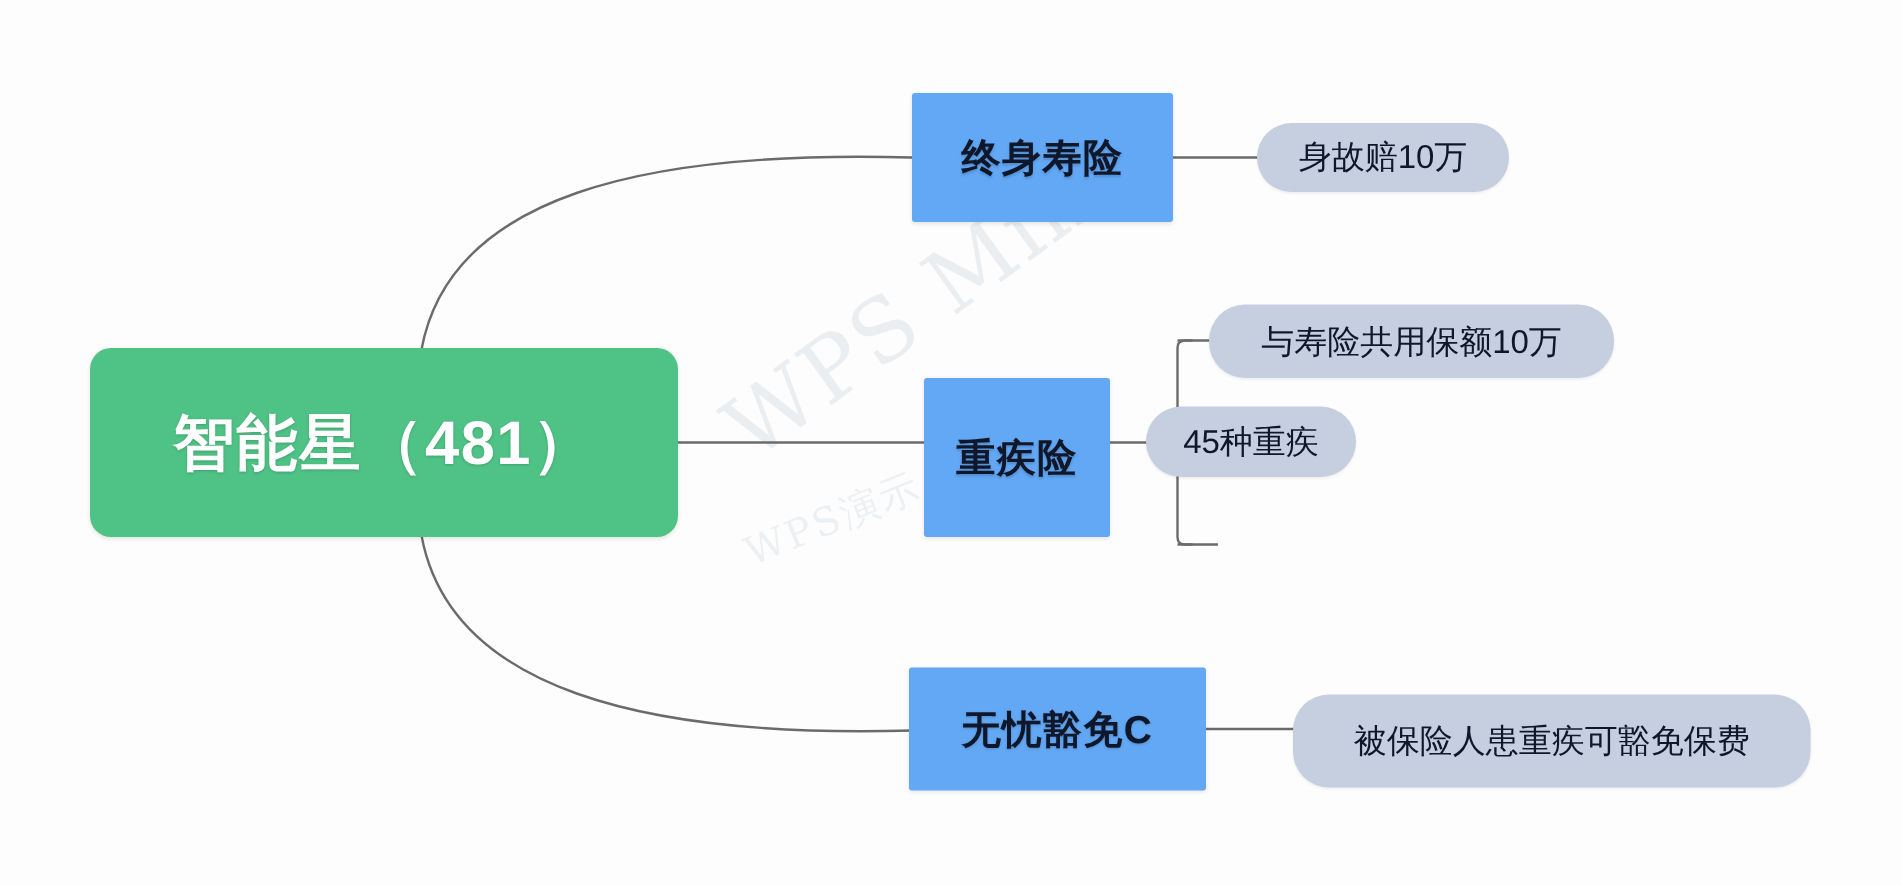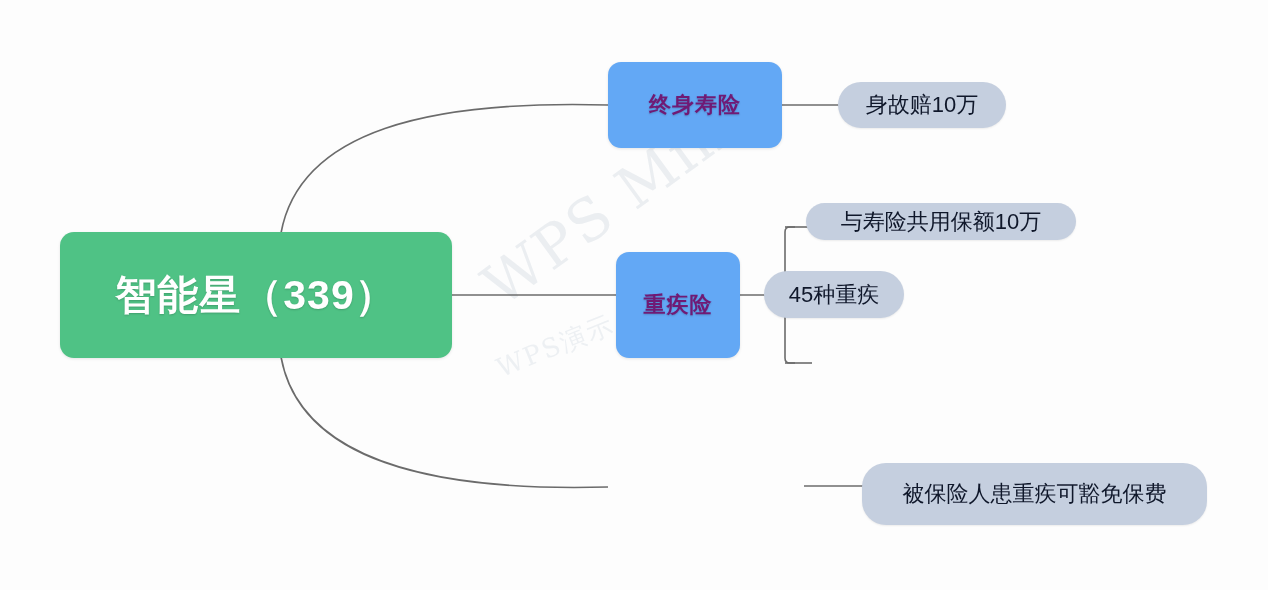--- a/index.html
+++ b/index.html
@@ -69,23 +69,23 @@
     color: #ffffff;
     font-size: 41px;
     font-weight: 700;
     letter-spacing: 1px;
     text-shadow: 0 1px 2px rgba(0,0,0,0.18);
     box-shadow: 0 1px 3px rgba(0,0,0,0.10);
   }
 
   .node-branch {
     background: #63A8F5;
-    border-radius: 13px;
-    color: #701a75;
-    font-size: 22px;
+    border-radius: 2px;
+    color: #0f172a;
+    font-size: 26px;
     font-weight: 700;
     letter-spacing: 1px;
     text-shadow: 0 1px 2px rgba(0,0,0,0.18);
     box-shadow: 0 1px 3px rgba(0,0,0,0.10);
   }
 
   .node-leaf {
     background: #C5CFDF;
     border-radius: 24px;
     color: #0f172a;
@@ -115,24 +115,25 @@
 
     <path d="M 740 295 L 785 295" fill="none" stroke="#6b6b6b" stroke-width="1.6"></path>
     <path d="M 795 227 L 790 227 Q 785 227 785 232 L 785 358 Q 785 363 790 363 L 795 363" fill="none" stroke="#6b6b6b" stroke-width="1.6"></path>
     <path d="M 785 227 L 812 227" fill="none" stroke="#6b6b6b" stroke-width="1.6"></path>
     <path d="M 785 295 L 812 295" fill="none" stroke="#6b6b6b" stroke-width="1.6"></path>
     <path d="M 785 363 L 812 363" fill="none" stroke="#6b6b6b" stroke-width="1.6"></path>
 
     <path d="M 804 486 L 868 486" fill="none" stroke="#6b6b6b" stroke-width="1.6"></path>
   </svg>
 
-  <div class="node node-root" style="left:60px; top:232px; width:392px; height:126px;">智能星（339）</div>
+  <div class="node node-root" style="left:60px; top:232px; width:392px; height:126px;">智能星（481）</div>
 
   <div class="node node-branch" style="left:608px; top:62px; width:174px; height:86px;">终身寿险</div>
   <div class="node node-leaf" style="left:838px; top:82px; width:168px; height:46px;">身故赔10万</div>
 
   <div class="node node-branch" style="left:616px; top:252px; width:124px; height:106px;">重疾险</div>
-  <div class="node node-leaf" style="left:806px; top:203px; width:270px; height:37px;">与寿险共用保额10万</div>
+  <div class="node node-leaf" style="left:806px; top:203px; width:270px; height:49px;">与寿险共用保额10万</div>
   <div class="node node-leaf" style="left:764px; top:271px; width:140px; height:47px;">45种重疾</div>
 
+  <div class="node node-branch" style="left:606px; top:445px; width:198px; height:82px;">无忧豁免C</div>
   <div class="node node-leaf" style="left:862px; top:463px; width:345px; height:62px;">被保险人患重疾可豁免保费</div>
 
 </div>
 
 </body></html>

